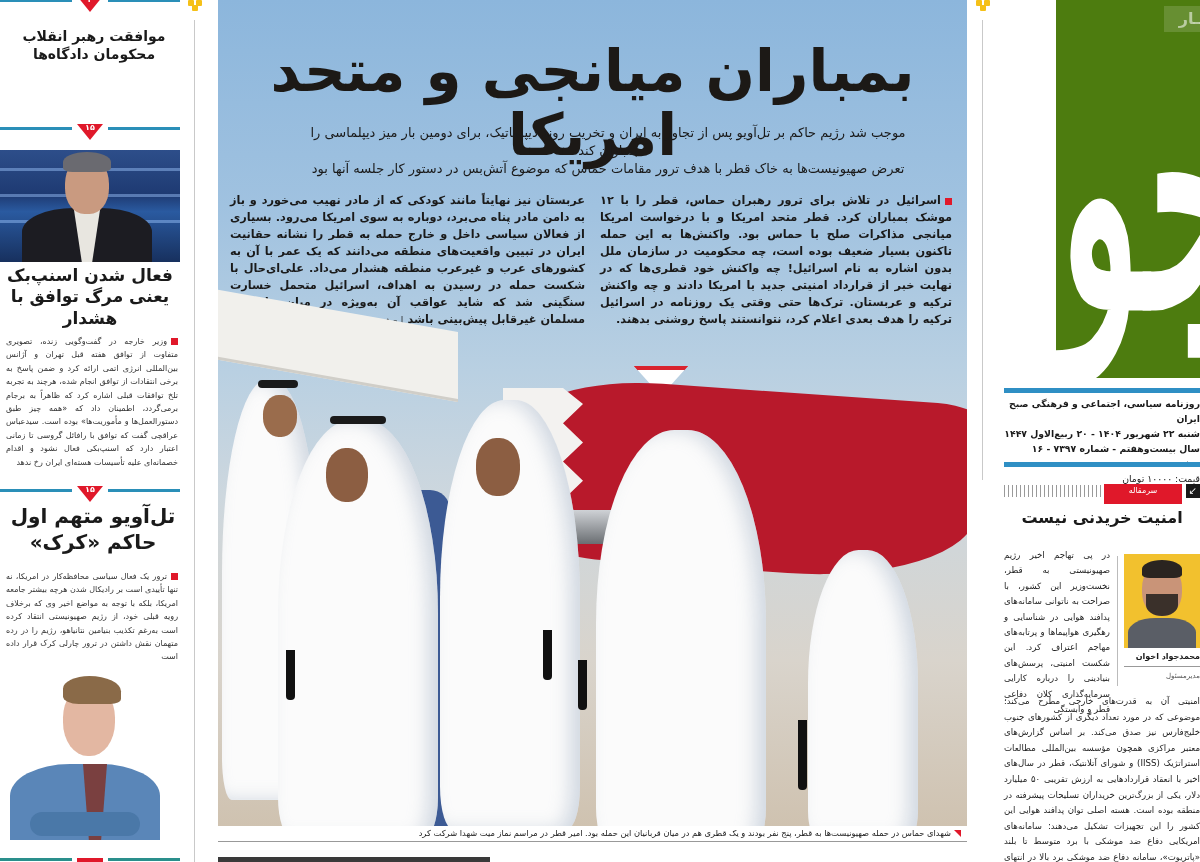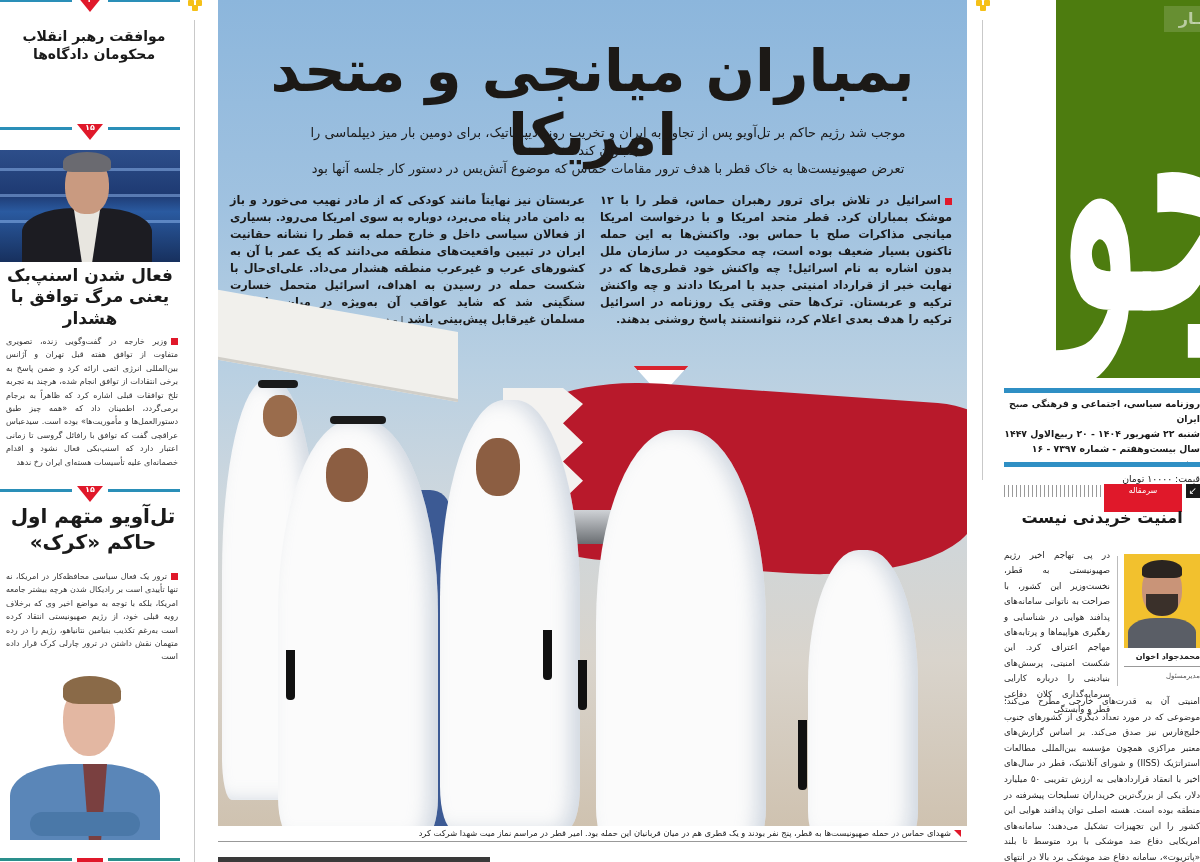--- a/index.html
+++ b/index.html
@@ -103,21 +103,21 @@
     font-family: "DejaVu Serif", serif; font-weight: bold; font-size: 170px; line-height: 170px; transform: scaleY(1.9); transform-origin: top center; }
   .mast-rule { position: absolute; left: 1004px; width: 196px; height: 5px; background: #2f8fc4; }
   .mast-rule.r1 { top: 388px; }
   .mast-rule.r2 { top: 462px; }
   .mast-info { position: absolute; left: 1004px; top: 396px; width: 196px; text-align: right; font-size: 9.3px; line-height: 15px; color: #1a1a1a; font-weight: bold; }
   .mast-info .price { font-weight: normal; }
 
   .editorial-bar { position: absolute; left: 1004px; top: 484px; width: 196px; height: 14px; }
   .editorial-bar .stripes { position: absolute; left: 0; top: 1px; width: 98px; height: 12px;
     background: repeating-linear-gradient(90deg, #9a9a9a 0 1px, transparent 1px 4px); }
-  .editorial-bar .tag { position: absolute; left: 100px; top: 0; width: 78px; height: 28px; background: #e0182a; color: #fff; font-size: 8px; text-align: center; line-height: 14px; }
+  .editorial-bar .tag { position: absolute; left: 100px; top: 0; width: 78px; height: 20px; background: #e0182a; color: #fff; font-size: 8px; text-align: center; line-height: 14px; }
   .editorial-bar .arrow-box { position: absolute; right: 0; top: 0; width: 14px; height: 14px; background: #1a1a1a; color: #fff; font-size: 10px; line-height: 14px; text-align: center; }
   .ed-title { position: absolute; left: 1004px; top: 508px; width: 196px; text-align: center; font-size: 16px; font-weight: bold; color: #1a1a1a; }
   .author-photo { position: absolute; left: 1124px; top: 554px; width: 76px; height: 94px; background: #f2c12e; overflow: hidden; }
   .author-photo .head { position: absolute; left: 18px; top: 10px; width: 40px; height: 52px; border-radius: 46%; background: #c99478; }
   .author-photo .hair { position: absolute; left: 18px; top: 6px; width: 40px; height: 18px; border-radius: 50% 50% 20% 20%; background: #2a2420; }
   .author-photo .beard { position: absolute; left: 22px; top: 40px; width: 32px; height: 22px; border-radius: 0 0 50% 50%; background: #3a302a; }
   .author-photo .suit { position: absolute; left: 4px; top: 64px; width: 68px; height: 36px; border-radius: 40% 40% 0 0; background: #5a5e66; }
   .author-name { position: absolute; left: 1124px; top: 652px; width: 76px; text-align: right; font-size: 8px; font-weight: bold; }
   .author-rule { position: absolute; left: 1124px; top: 666px; width: 76px; height: 1px; background: #999; }
   .author-role { position: absolute; left: 1124px; top: 672px; width: 76px; text-align: right; font-size: 7px; color: #555; }

